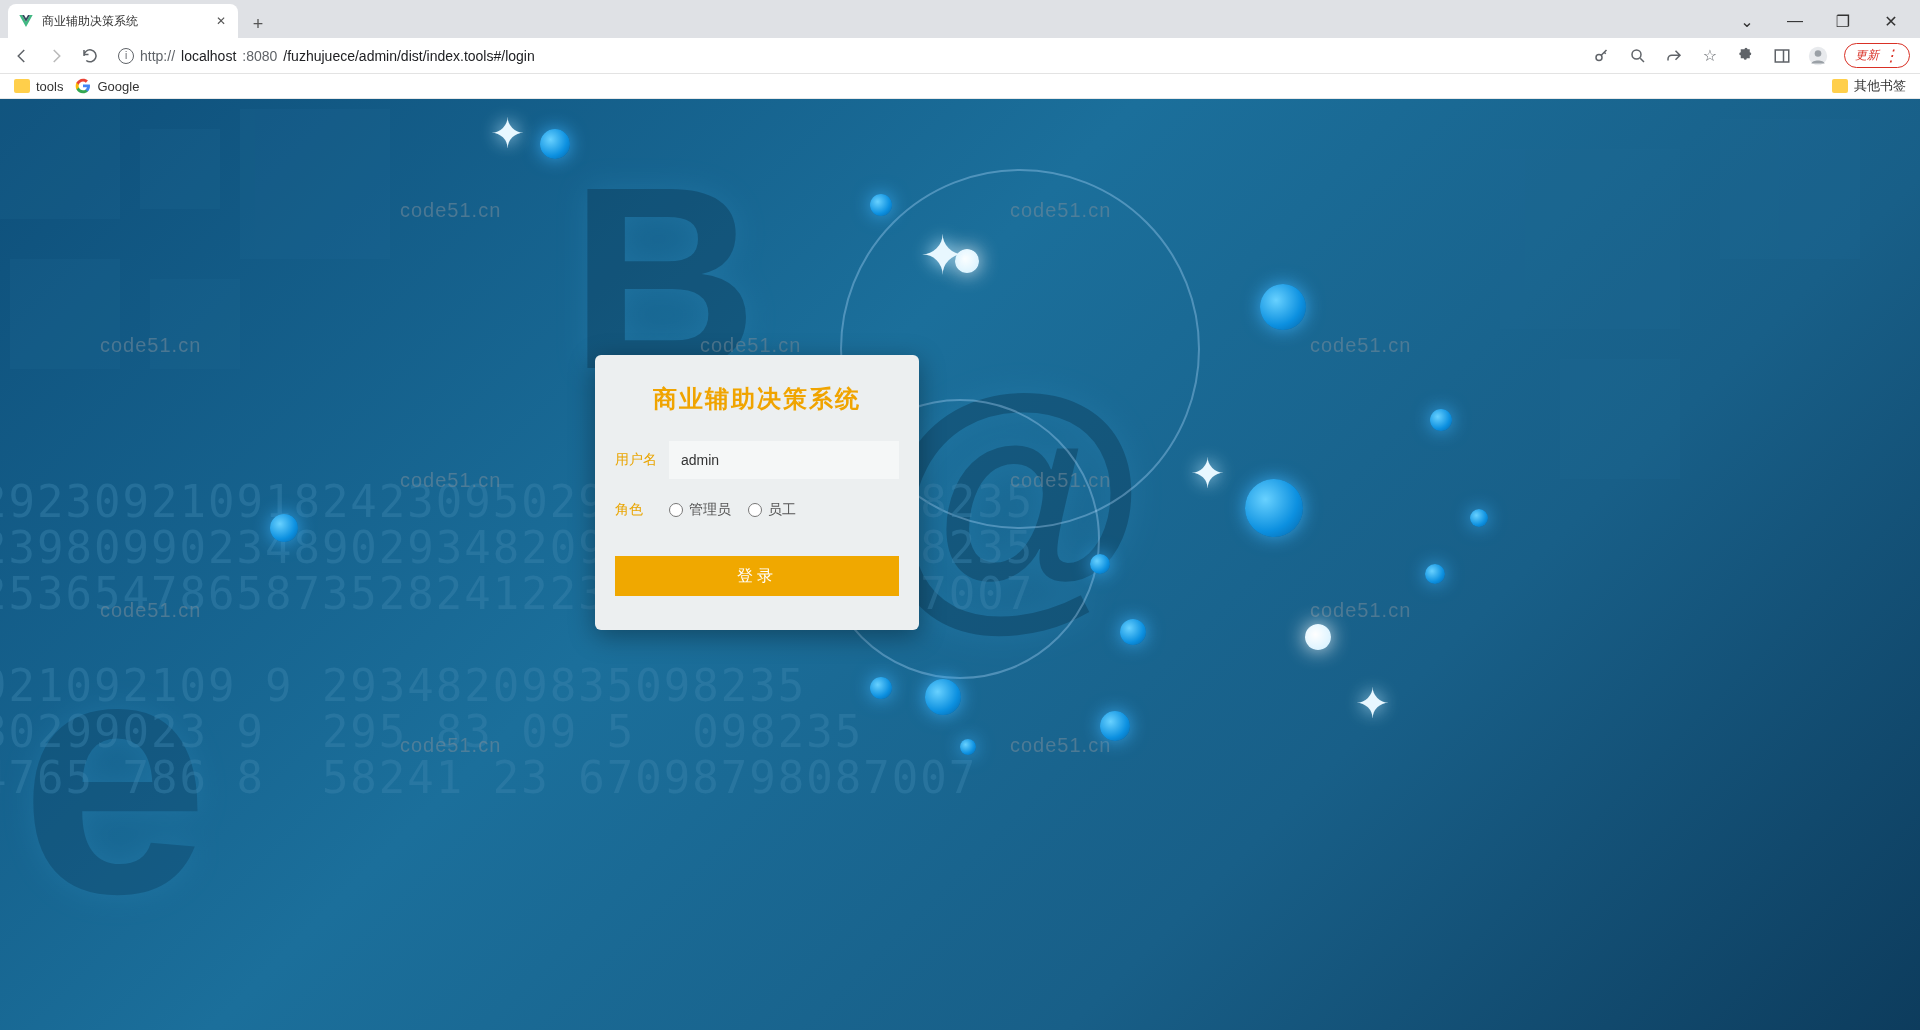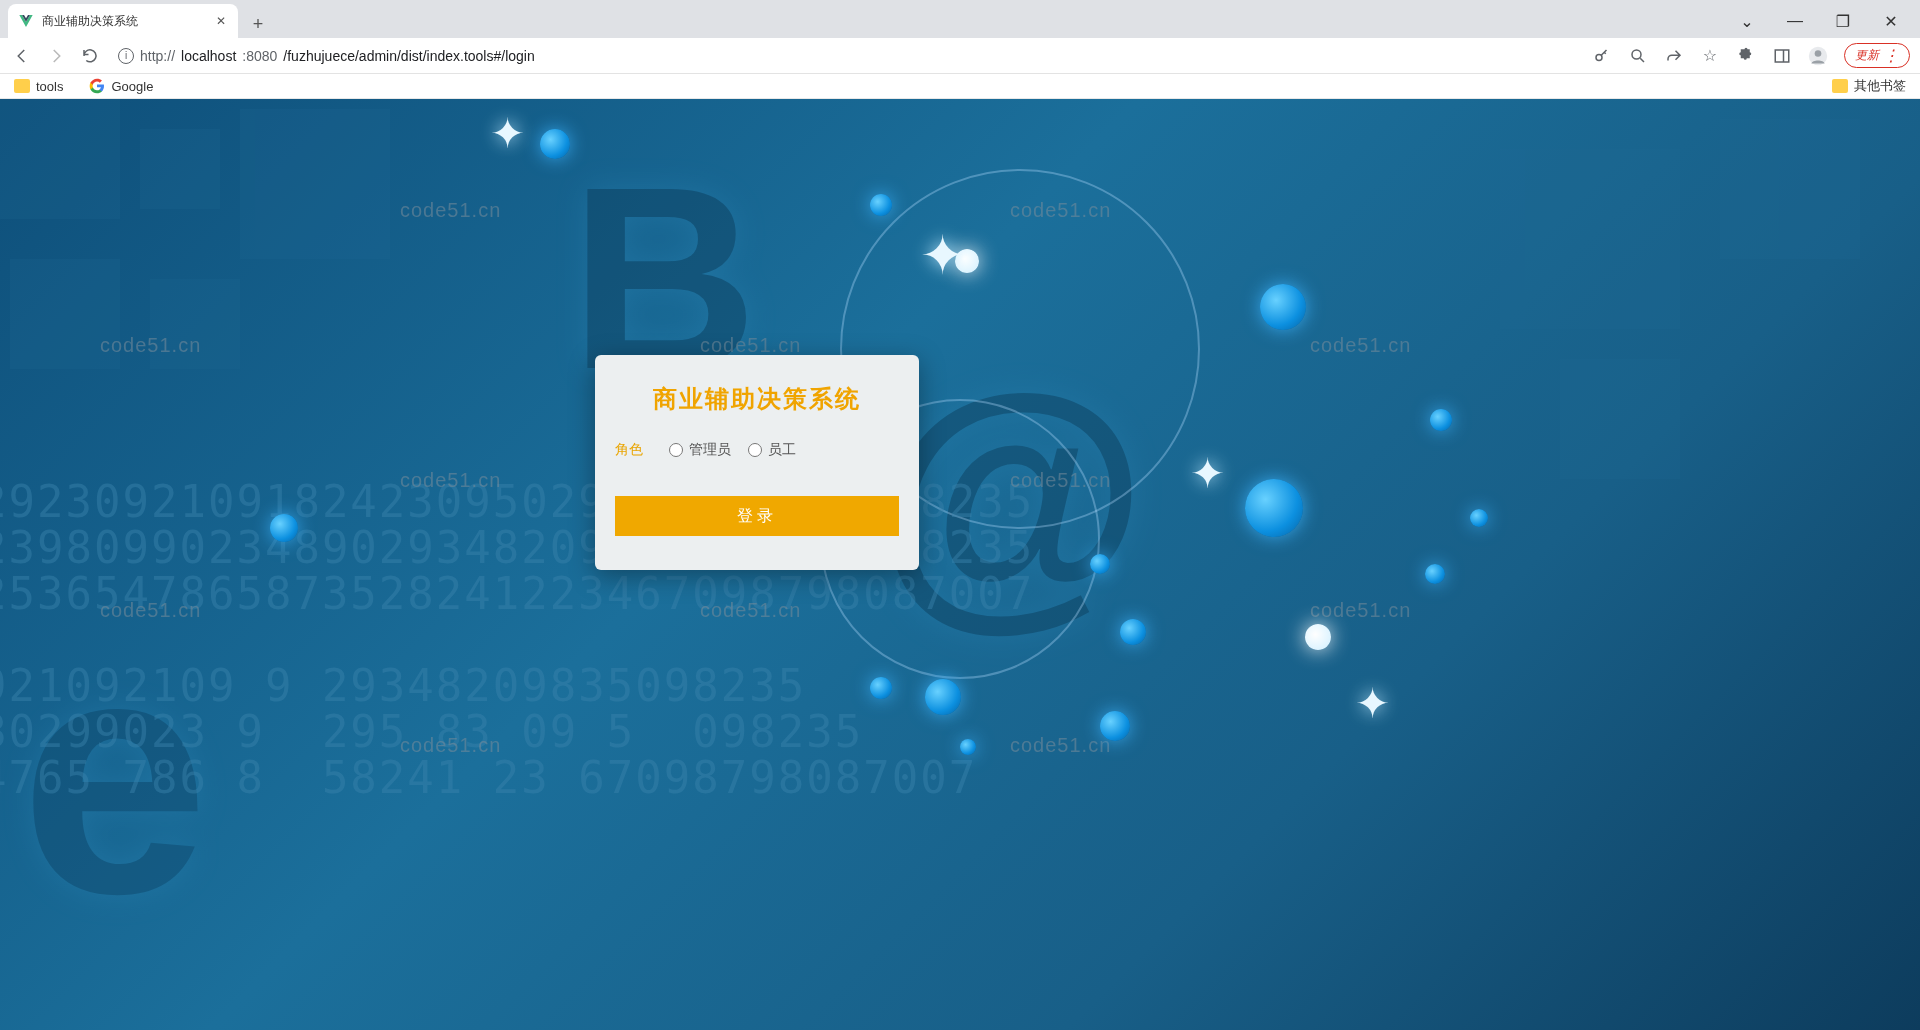--- a/index.html
+++ b/index.html
@@ -20,21 +20,21 @@
 .nav-btn { width: 24px; height: 24px; display: flex; align-items: center; justify-content: center; color: #5f6368; cursor: pointer; }
 .nav-btn.disabled { color: #b9b9b9; }
 .addr-bar { flex: 1; display: flex; align-items: center; height: 28px; font-size: 14px; color: #202124; gap: 6px; padding-left: 6px; }
 .addr-bar .proto { color: #5f6368; }
 .addr-bar .info-icon { width: 16px; height: 16px; border: 1px solid #5f6368; border-radius: 50%; display: flex; align-items: center; justify-content: center; font-size: 10px; color: #5f6368; }
 .addr-icons { display: flex; gap: 16px; align-items: center; color: #5f6368; }
 .addr-icons .ic { width: 20px; height: 20px; display: flex; align-items: center; justify-content: center; cursor: pointer; }
 .update-btn { border: 1px solid #d93025; color: #d93025; border-radius: 14px; font-size: 12px; padding: 3px 10px; display: flex; align-items: center; gap: 4px; cursor: pointer; font-style: italic; }
 .update-btn .dots { color: #d93025; font-size: 16px; line-height: 1; }
 
-.bookmark-row { background: #fff; height: 25px; display: flex; align-items: center; padding: 0 14px; gap: 26px; font-size: 13px; color: #333; border-bottom: 1px solid #e8e8e8; }
+.bookmark-row { background: #fff; height: 25px; display: flex; align-items: center; padding: 0 14px; gap: 12px; font-size: 13px; color: #333; border-bottom: 1px solid #e8e8e8; }
 .bm { display: flex; align-items: center; gap: 6px; cursor: pointer; }
 .bm .folder { width: 16px; height: 14px; background: #ffcf4b; border-radius: 2px; }
 .bm .g { width: 16px; height: 16px; display: flex; align-items: center; justify-content: center; font-weight: bold; font-size: 14px; }
 .bookmark-right { margin-left: auto; display: flex; align-items: center; gap: 6px; }
 
 
 .page { position: relative; width: 1920px; height: 931px; background: linear-gradient(135deg, #0e4f7a 0%, #1b6f9b 40%, #185f88 70%, #0d3c5d 100%); overflow: hidden; }
 
 
 .bg-squares { position: absolute; inset: 0; opacity: 0.22; }
@@ -239,20 +239,24 @@
   <div class="dot blue" style="left:1100px;top:612px;width:30px;height:30px"></div>
   <div class="star" style="left:490px;top:10px">✦</div>
   <div class="star" style="left:920px;top:125px;font-size:54px">✦</div>
   <div class="star" style="left:1190px;top:350px">✦</div>
   <div class="star" style="left:1355px;top:580px">✦</div>
 
 
   <div class="login-card">
     <div class="login-title">商业辅助决策系统</div>
 
+    <div class="form-row">
+      <span class="lbl">用户名</span>
+      <input type="text" value="admin" style="">
+    </div>
 
 
     <div class="form-row">
       <span class="lbl">角色</span>
       <div class="radio-group">
         <label class="radio-item">
           <input type="radio" name="role" style="">
           <span>管理员</span>
         </label>
         <label class="radio-item">

